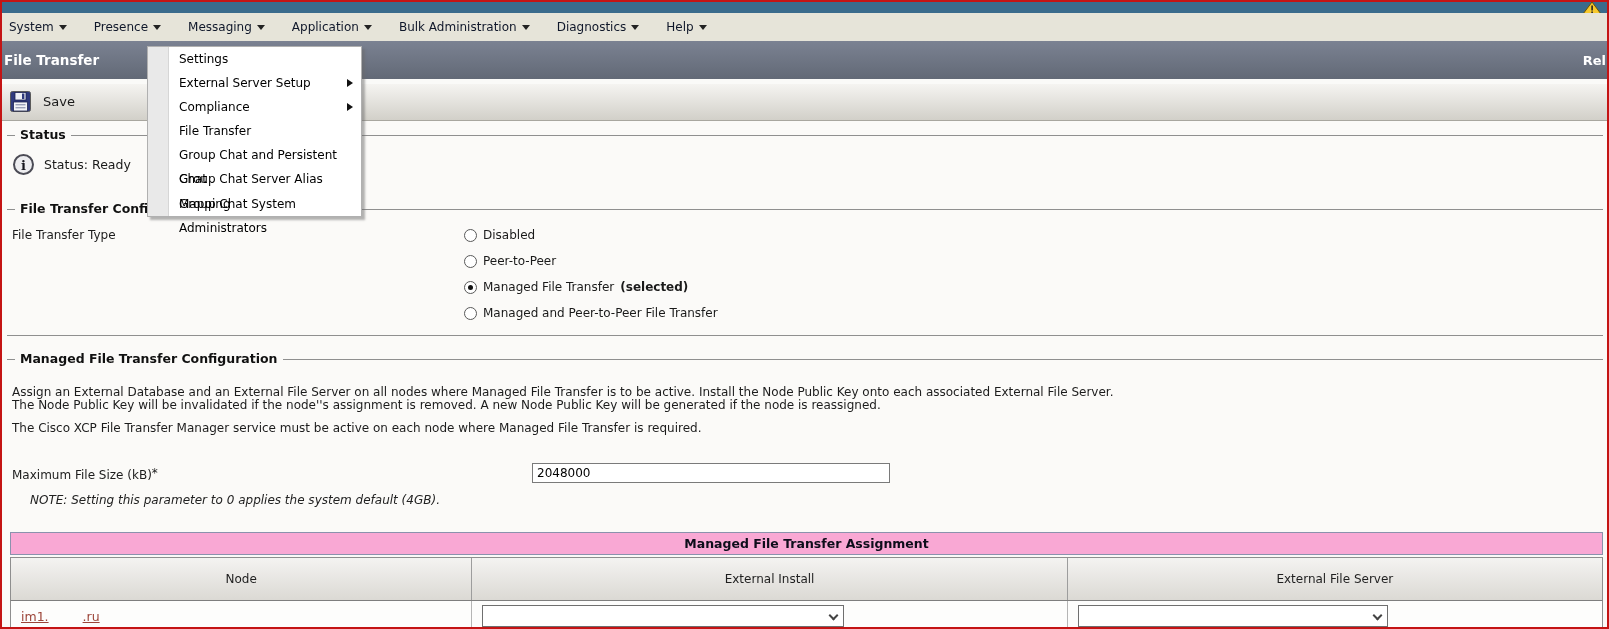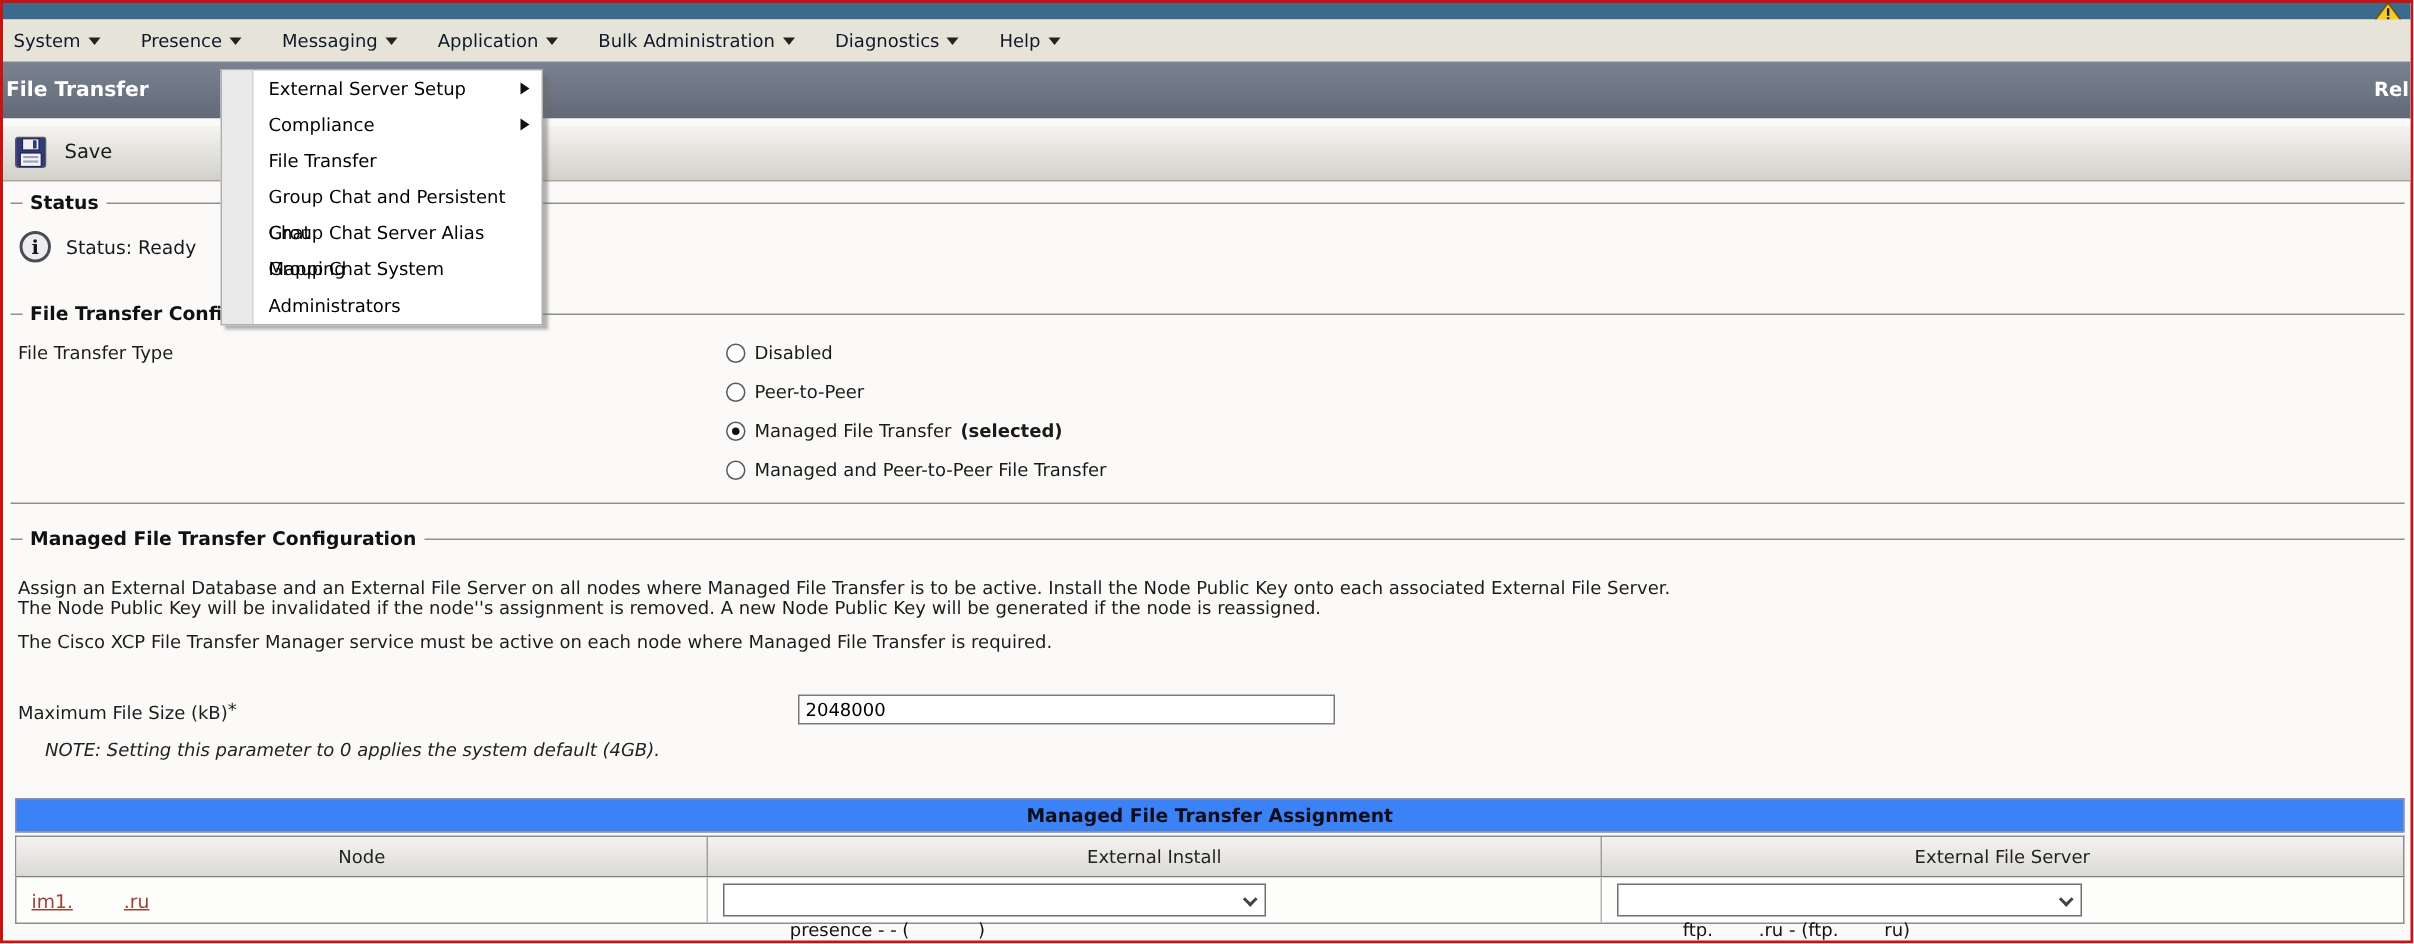--- a/index.html
+++ b/index.html
@@ -30,36 +30,36 @@
   .savebtn { position:absolute; left:8px; top:7px; display:flex; align-items:center; gap:12px; cursor:pointer; }
   .savebtn .slabel { font-size:13px; color:#1a1a1a; }
 
   
   .secline { position:absolute; left:5px; width:1596px; border-top:1px solid #8f8f8f; }
   .legend { position:absolute; left:13px; background:#fbfaf8; padding:0 5px; font-weight:bold; font-size:12.5px; color:#111; }
 
   .label { position:absolute; font-size:12px; color:#1c1c1c; }
 
   
-  .radio-row { position:absolute; left:482px; display:flex; align-items:center; gap:6px; height:16px; }
+  .radio-row { position:absolute; left:462px; display:flex; align-items:center; gap:6px; height:16px; }
   .radio { width:13px; height:13px; border:1px solid #595959; border-radius:50%; background:#fff; position:relative; flex:0 0 13px; }
   .radio.sel::after { content:""; position:absolute; left:3px; top:3px; width:5px; height:5px; border-radius:50%; background:#111; }
 
   .para { position:absolute; left:10px; font-size:12px; line-height:13px; color:#1c1c1c; white-space:nowrap; }
 
   .txtinput { position:absolute; left:530px; top:461px; width:358px; height:20px; border:1px solid #7a7a7a;
               background:#fff; font:12px "DejaVu Sans",sans-serif; padding:0 4px; }
   .noteline { position:absolute; left:28px; top:491px; font-style:italic; font-size:12px; color:#222; }
 
   
   .tbl { position:absolute; left:8px; top:530px; width:1593px; }
-  .tbl-band { height:23px; background:#3b82f6; border:1px solid #8b92ad; text-align:center;
+  .tbl-band { height:23px; background:#f9a8d4; border:1px solid #8b92ad; text-align:center;
               font-weight:bold; font-size:12.5px; color:#0d0d1a; line-height:21px; }
   .tbl-gap { height:2px; }
-  .tbl-head { display:flex; height:28px; border:1px solid #8e8e8e; border-bottom:1px solid #7e7e7e; }
+  .tbl-head { display:flex; height:44px; border:1px solid #8e8e8e; border-bottom:1px solid #7e7e7e; }
   .tbl-head .hc { background:linear-gradient(#f4f3f1,#dbd9d4); display:flex; align-items:center; justify-content:center;
                   font-size:12px; color:#1f1f1f; border-right:1px solid #9d9d9d; }
   .tbl-head .hc:last-child { border-right:none; }
   .tbl-body { display:flex; height:31px; border:1px solid #8e8e8e; border-top:none; background:#fdfdfc; }
   .tbl-body .bc { display:flex; align-items:center; border-right:1px solid #b5b5b5; padding-left:10px; }
   .tbl-body .bc:last-child { border-right:none; }
   .c1 { width:462px; } .c2 { width:596px; } .c3 { width:535px; }
 
   .nodelink { color:#9c4438; font-size:12.5px; text-decoration:underline; cursor:pointer; display:flex; align-items:baseline; }
   .nodelink .gap { display:inline-block; width:34px; }
@@ -215,20 +215,21 @@
         <div class="selectbox sel-fs">
           <span>ftp.        .ru - (ftp.        ru)</span>
           <span class="chev"></span>
         </div>
       </div>
     </div>
   </div>
 
   <div class="ddmenu">
     <div class="gutter"></div>
+    <div class="mrow"><span>Settings</span></div>
     <div class="mrow"><span>External Server Setup</span><span class="subarrow"></span></div>
     <div class="mrow"><span>Compliance</span><span class="subarrow"></span></div>
     <div class="mrow"><span>File Transfer</span></div>
     <div class="mrow"><span>Group Chat and Persistent Chat</span></div>
     <div class="mrow"><span>Group Chat Server Alias Mapping</span></div>
     <div class="mrow"><span>Group Chat System Administrators</span></div>
   </div>
 
 </div>
 

